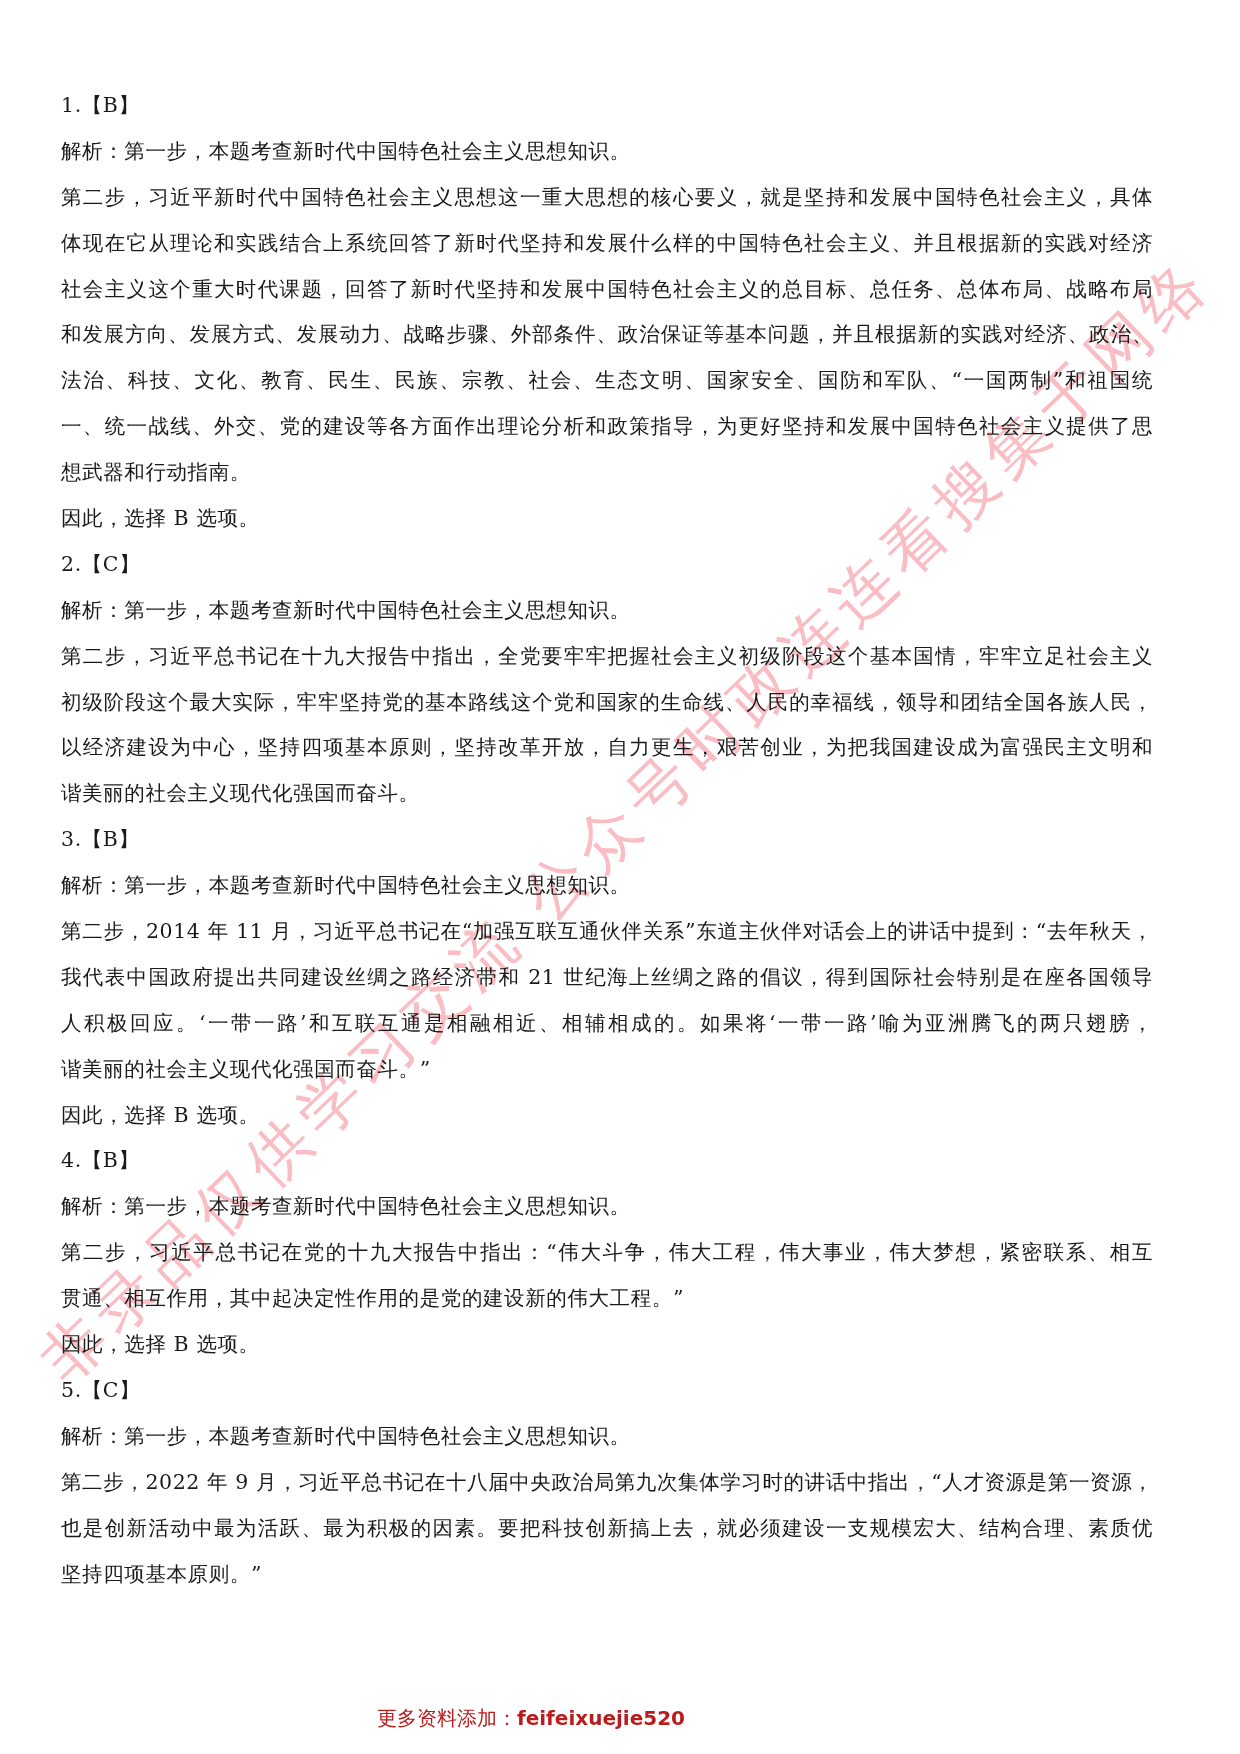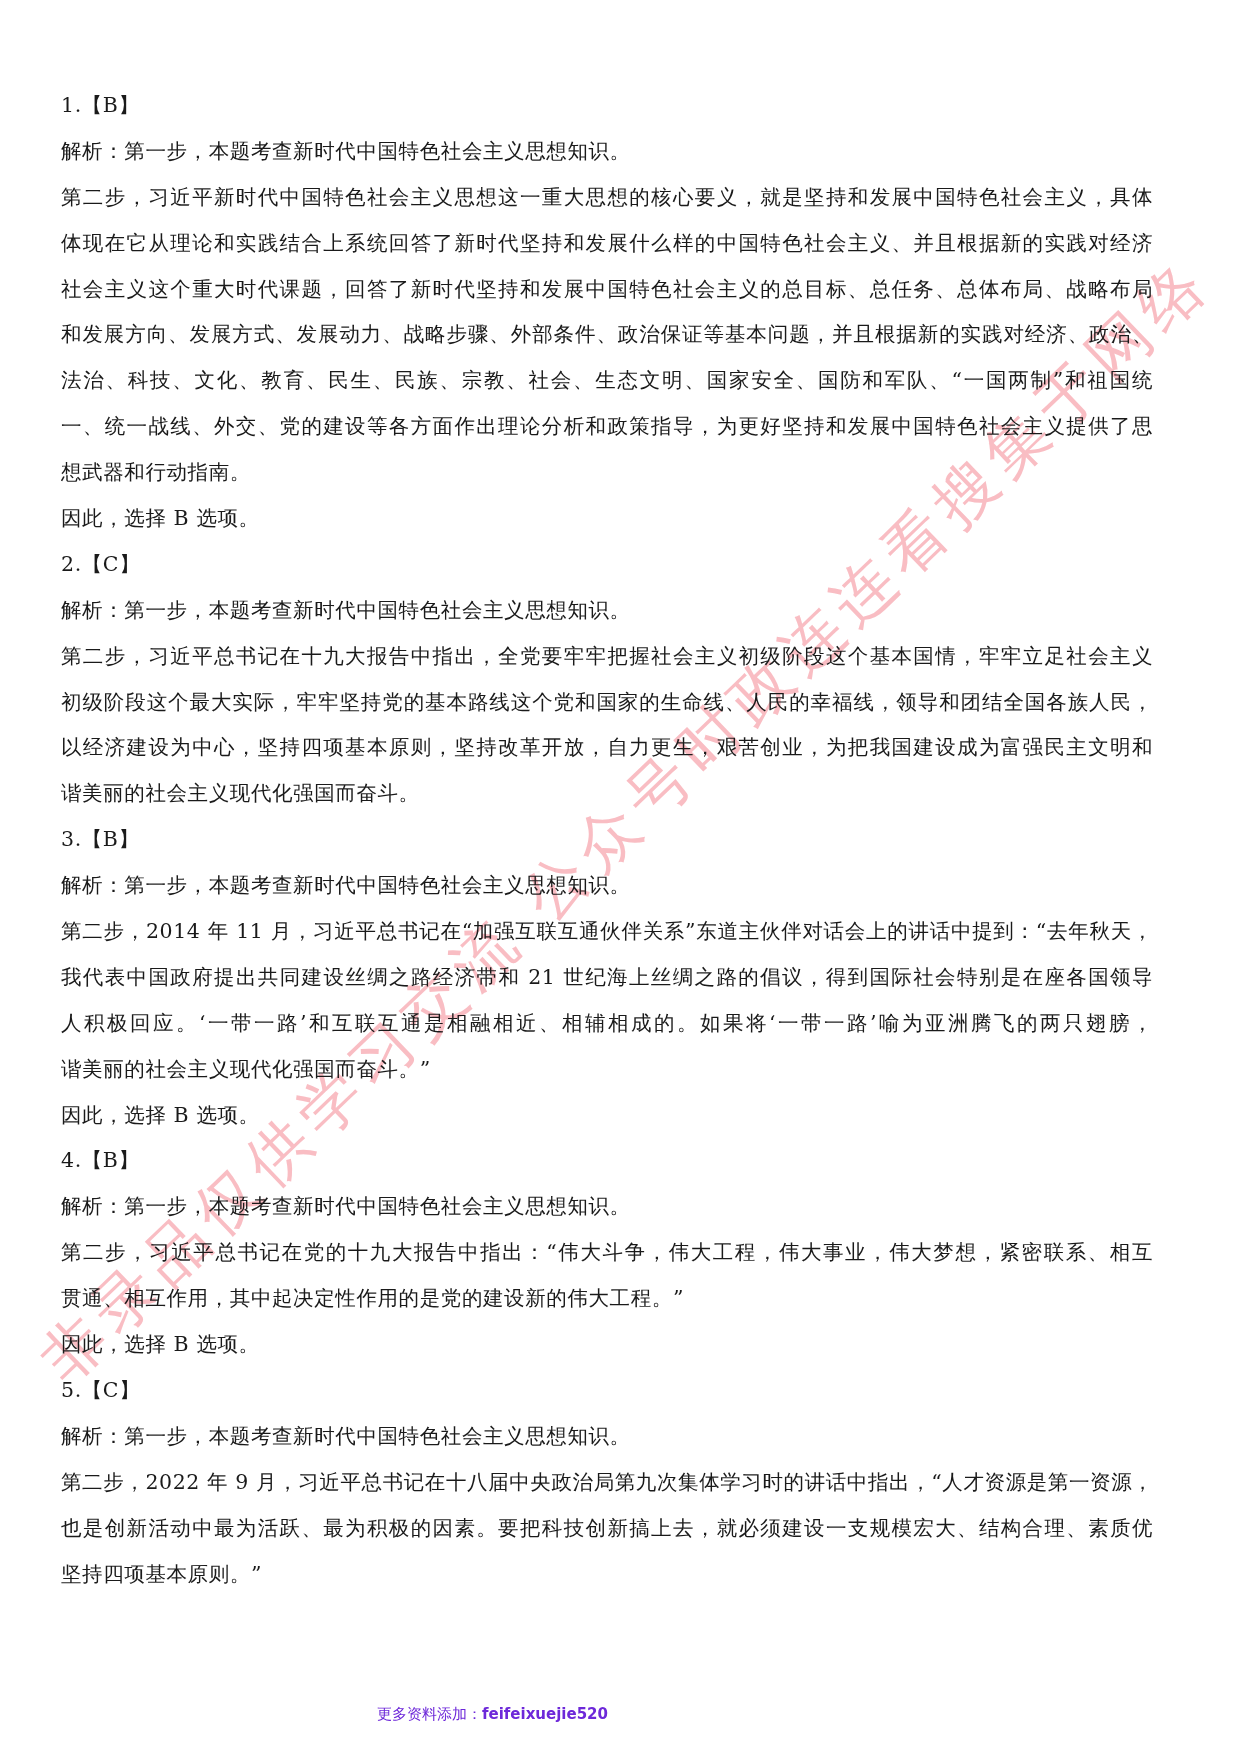--- a/index.html
+++ b/index.html
@@ -13,21 +13,21 @@
     position: absolute; left: 61px; top: 83px; width: 1092px;
   }
   .line {
     font-size: 20.5px; line-height: 45.9px; height: 45.9px;
     white-space: nowrap; overflow: hidden;
     letter-spacing: 0.6px;
   }
   .line.justify { text-align: justify; text-align-last: justify; }
   .footer {
     position: absolute; left: 377px; top: 1705px;
-    font-size: 15px; color: #6d28d9;
+    font-size: 20px; color: #b91c1c;
   }
   .footer .id { font-family: "DejaVu Sans", "Liberation Sans", sans-serif; font-weight: bold; }
   .watermark {
     position: absolute; left: 30px; top: 1410px;
     transform-origin: 0 0; transform: rotate(-43.8deg);
     font-family: "DejaVu Sans", "Liberation Sans", sans-serif;
     font-size: 62px; color: #f7a8b0; opacity: 0.75;
     white-space: nowrap; letter-spacing: 9px;
     pointer-events: none; line-height: 1;
     margin-top: -62px;

